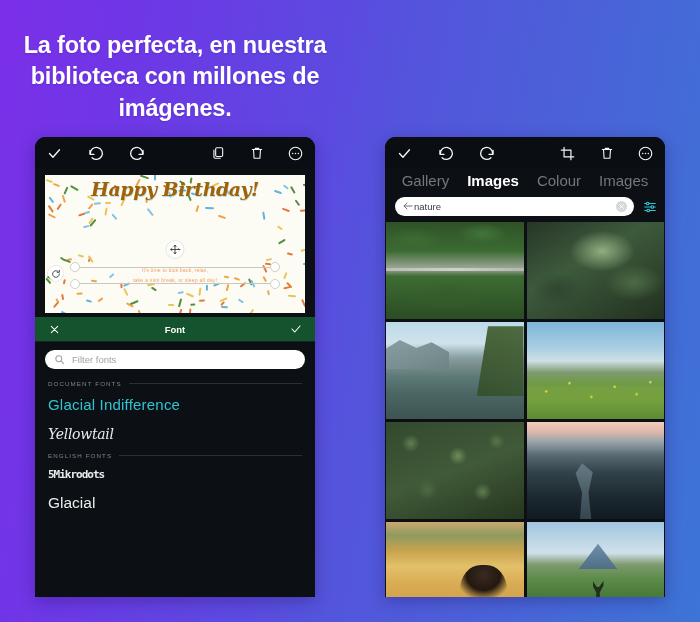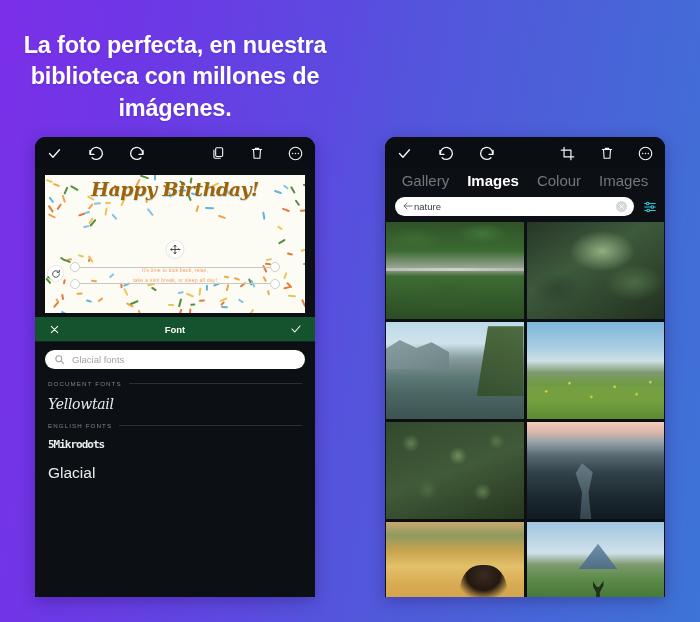--- a/index.html
+++ b/index.html
@@ -562,29 +562,30 @@
       </div>
 
       <div class="search-row">
         <div class="searchbox">
           <span>
             <svg width="11" height="11" viewBox="0 0 24 24" fill="none" stroke="#a0a3aa" stroke-width="2.2" stroke-linecap="round">
                 <circle cx="10.5" cy="10.5" r="6.5"></circle>
                 <path d="M15.5 15.5L21 21"></path>
               </svg>
           </span>
-          <span class="sph">Glacial fonts</span>
+          <span class="sph">Filter fonts</span>
         </div>
       </div>
 
       <div class="font-list">
         <div class="sec-head">
           <span>DOCUMENT FONTS</span>
           <span class="rule"></span>
         </div>
+        <div class="font-item selected f-glacial">Glacial Indifference</div>
         <div class="font-item f-yellowtail">Yellowtail</div>
 
         <div class="sec-head">
           <span>ENGLISH FONTS</span>
           <span class="rule"></span>
         </div>
         <div class="font-item f-mikrodots">5Mikrodots</div>
         <div class="font-item f-abeezee">Glacial</div>
       </div>
 

